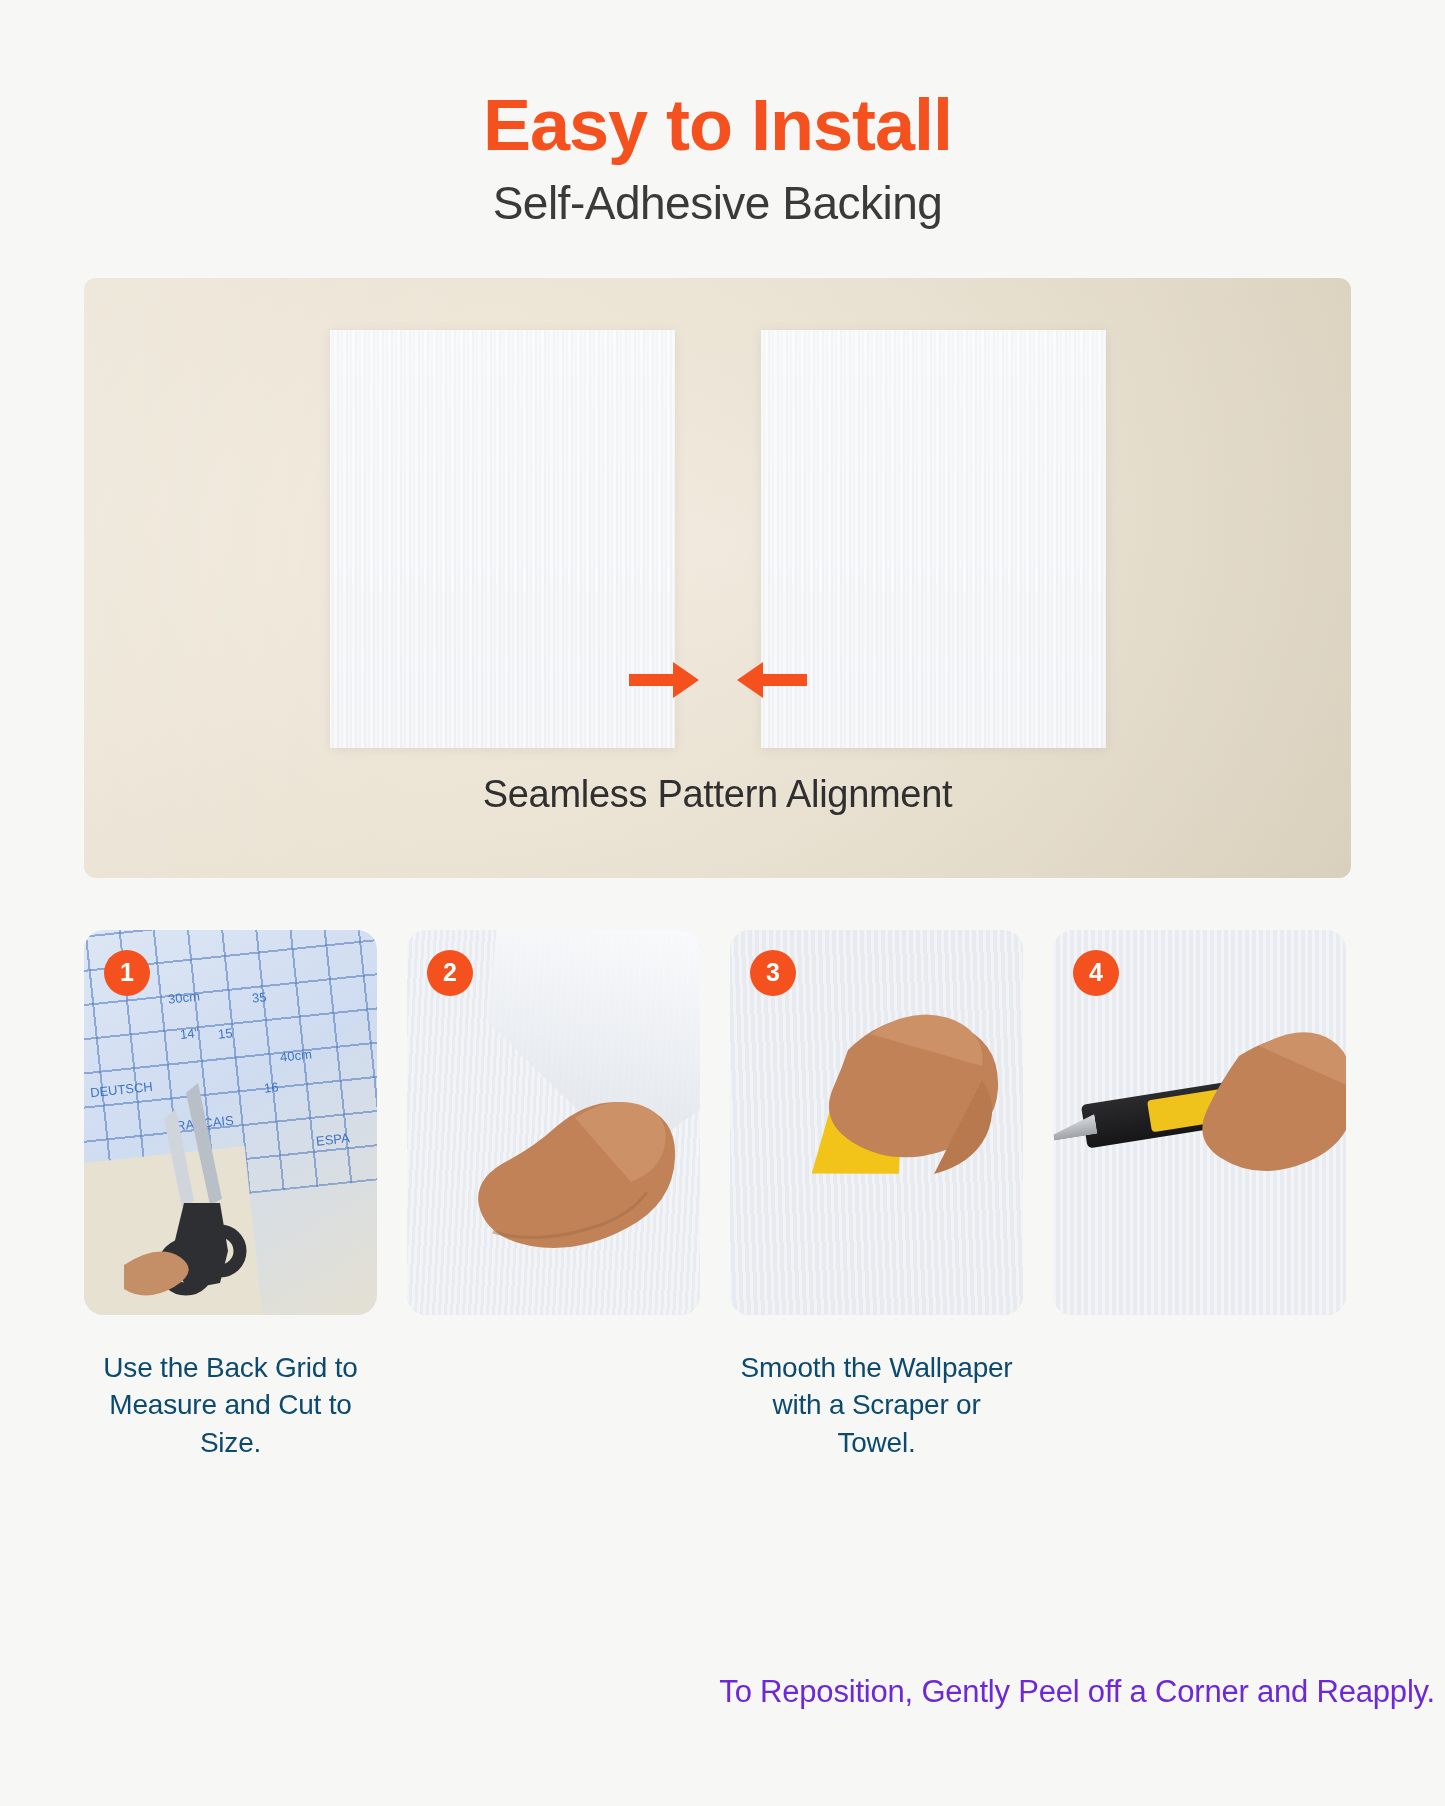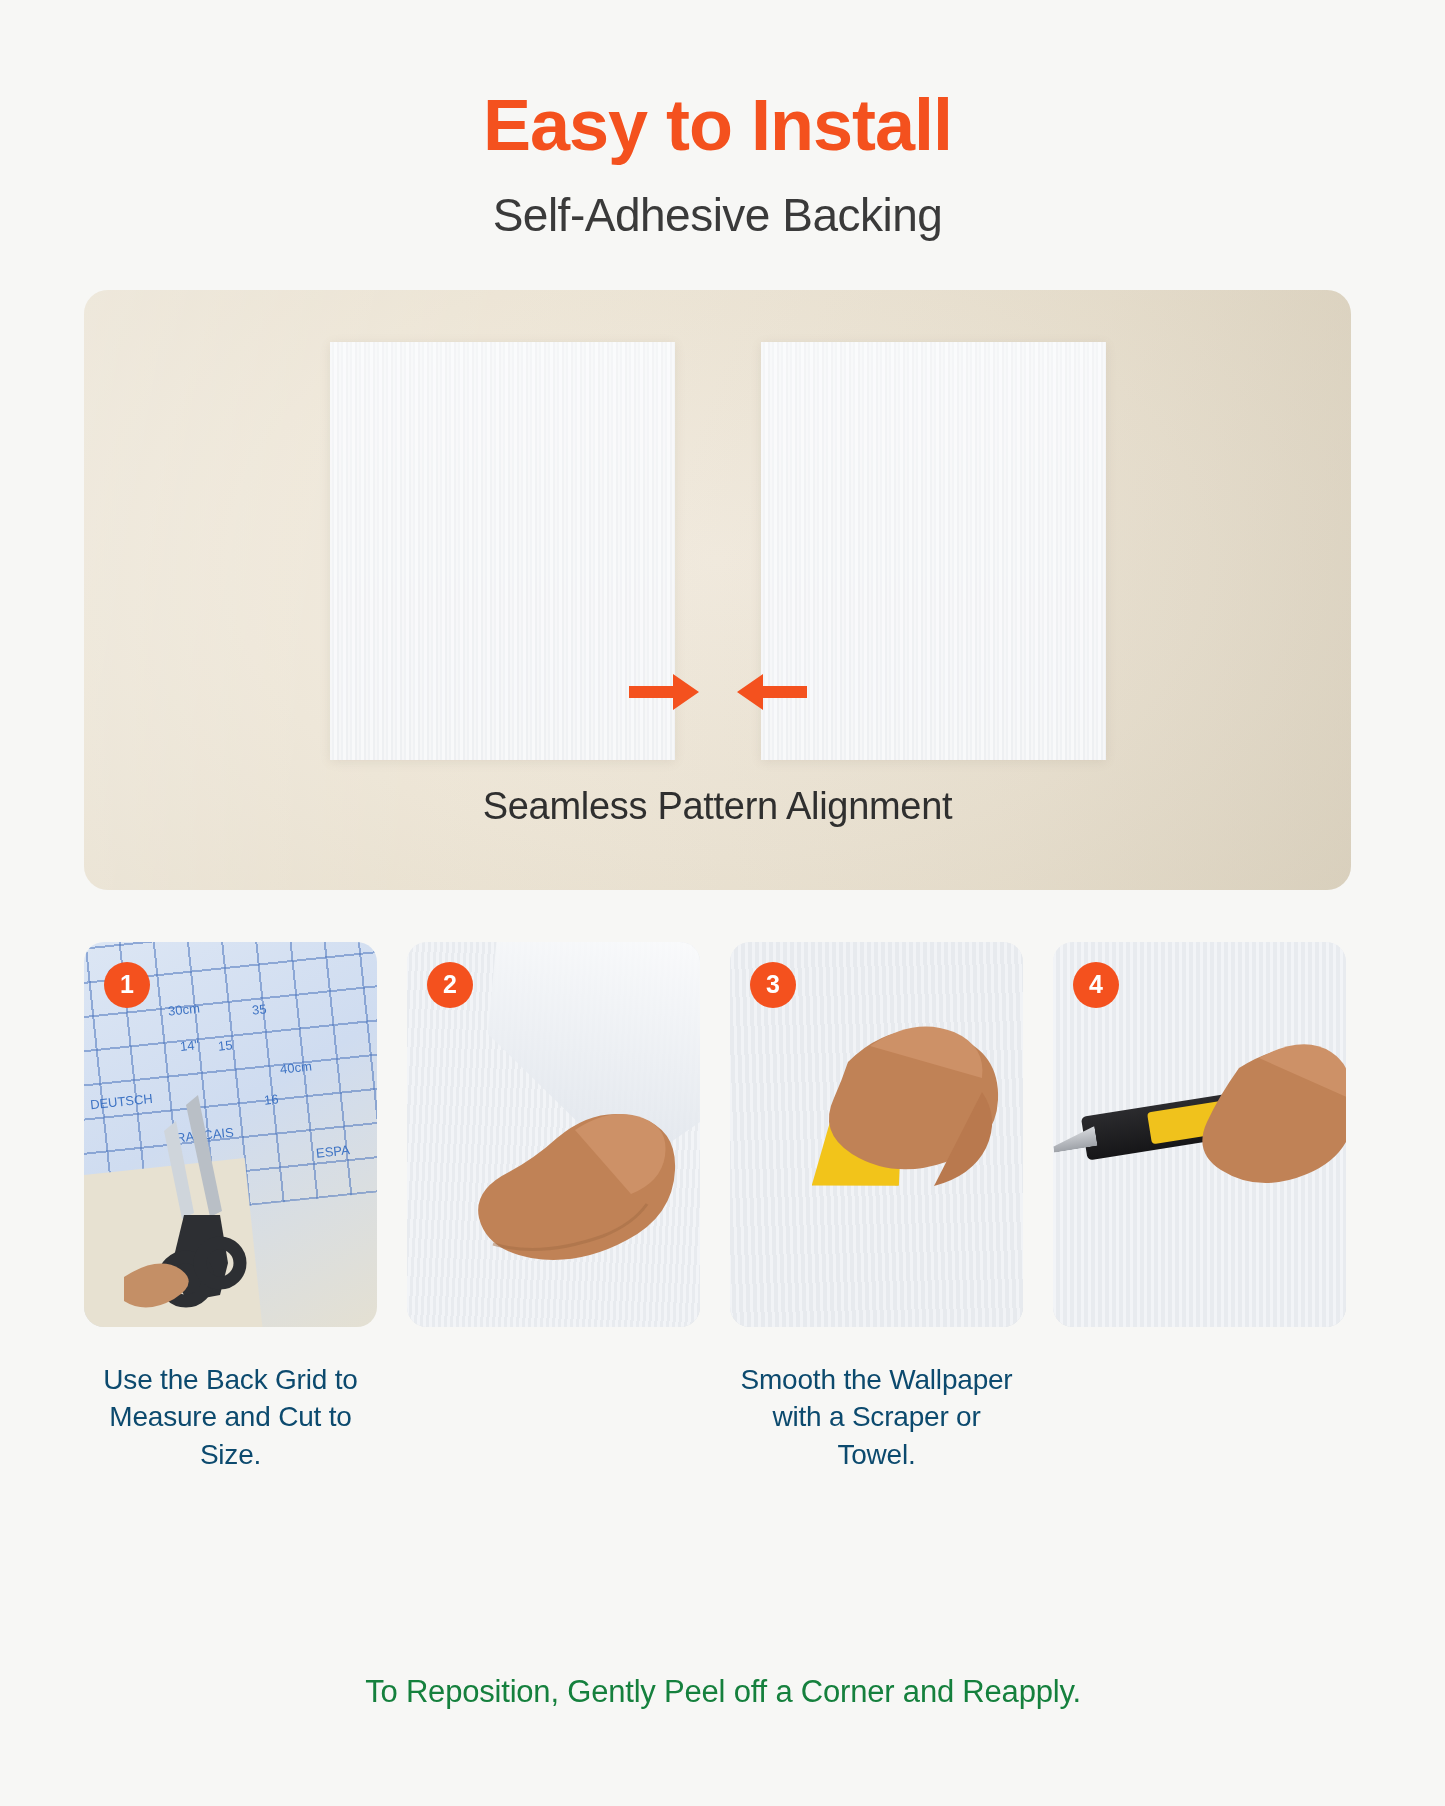--- a/index.html
+++ b/index.html
@@ -28,30 +28,30 @@
     letter-spacing: -1px;
     padding-top: 88px;
     line-height: 1.05;
   }
 
   .subhead {
     text-align: center;
     font-size: 46px;
     font-weight: 400;
     color: #3a3a3a;
-    margin-top: 24px;
+    margin-top: 12px;
     letter-spacing: -0.5px;
   }
 
   
   .hero {
     position: relative;
     margin: 48px 84px 0 84px;
     height: 600px;
-    border-radius: 24px;
+    border-radius: 12px;
     overflow: hidden;
     background:
       radial-gradient(ellipse 70% 90% at 50% 45%, #f3ece0 0%, #ece4d4 55%, #e4dbc8 100%);
     padding-left: 6px;
   }
 
   .hero-shade {
     position: absolute;
     inset: 0;
     background:
@@ -242,23 +242,23 @@
     line-height: 1.35;
     color: #0c4a6e;
     letter-spacing: -0.2px;
   }
 
   
   .footer-note {
     position: absolute;
     left: 0; right: 0;
     bottom: 96px;
-    text-align: center;
+    text-align: right;
     font-size: 31px;
-    color: #15803d;
+    color: #6d28d9;
     letter-spacing: -0.2px;
     margin-left: 11px;
   }
 </style>
 </head>
 <body>
 
 <div class="page">
 
   <h1 class="headline">Easy to Install</h1>

